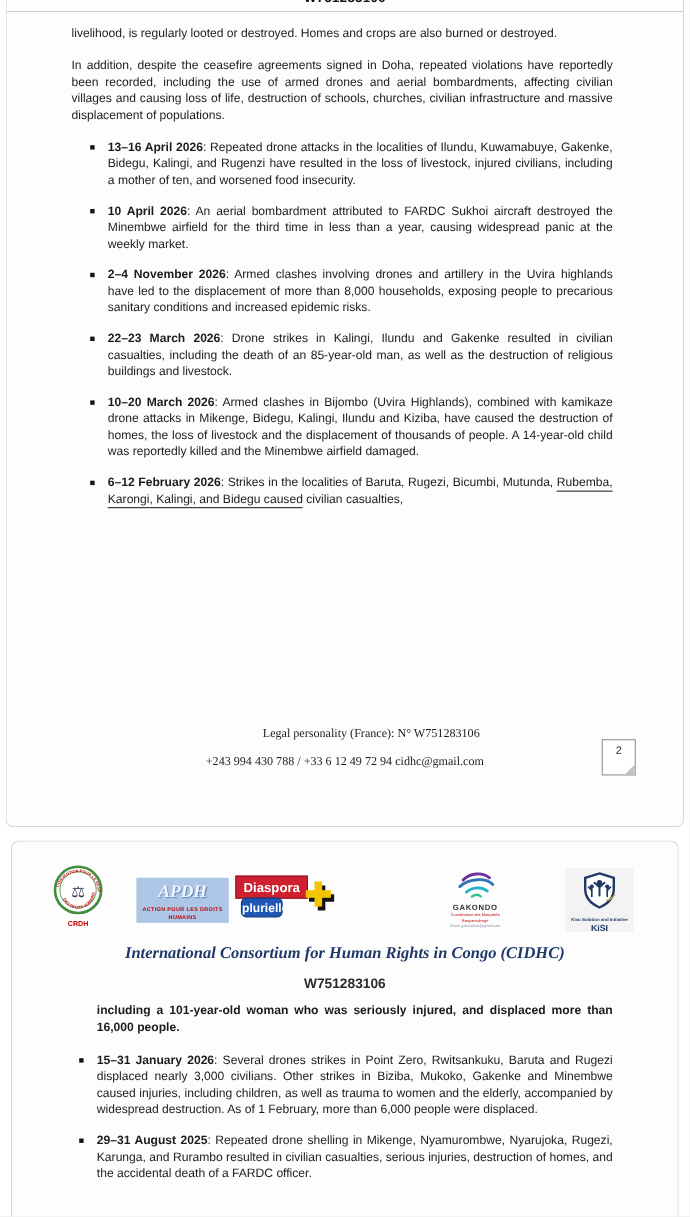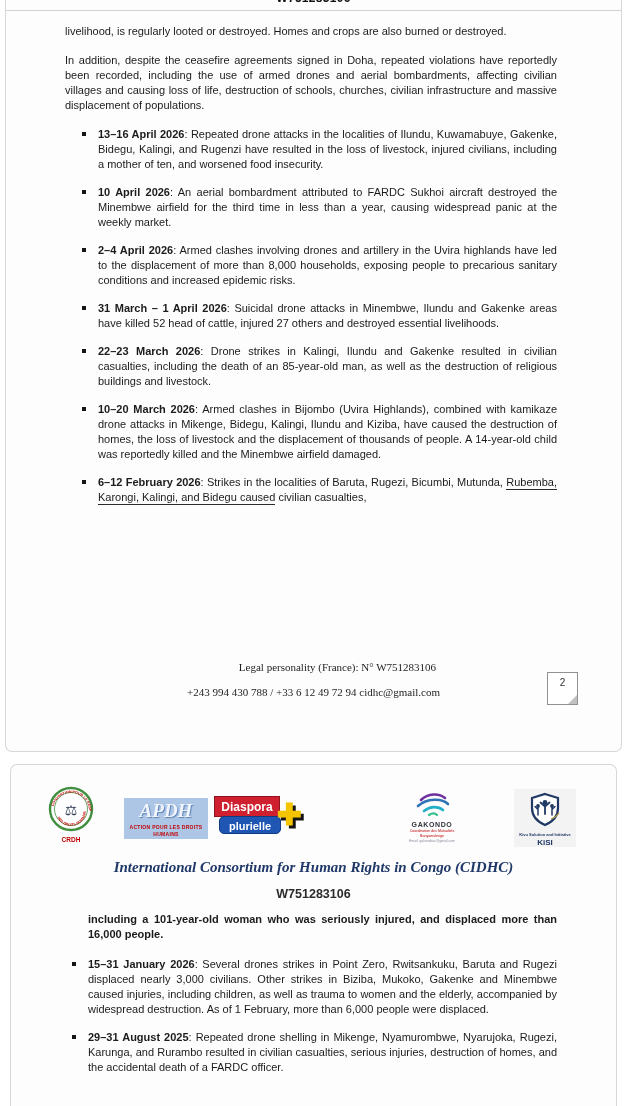--- a/index.html
+++ b/index.html
@@ -24,28 +24,28 @@
                   font-family:"Liberation Serif",serif;font-size:11px;color:#1d1d1d;}
   .pagenum{position:absolute;left:547px;top:672px;width:31px;height:33px;background:#fff;
            border:1px solid #919191;box-sizing:border-box;font-size:10px;color:#333;}
   .pagenum .num{position:absolute;top:4px;left:0;right:0;text-align:center;}
   .pagenum .fold{position:absolute;right:0;bottom:0;width:0;height:0;
                  border-left:9px solid transparent;border-bottom:9px solid #c2c2c2;}
   
   .logo{position:absolute;}
   .crdh{left:36px;top:20px;width:48px;height:60px;}
   .apdh{left:113px;top:33px;width:84px;height:41px;background:#aec6e6;text-align:center;overflow:hidden;}
-  .apdh .name{font-family:"Liberation Serif",serif;font-style:italic;font-weight:700;font-size:19px;
+  .apdh .name{font-family:"Liberation Serif",serif;font-style:italic;font-weight:700;font-size:16px;
               color:#f2f6fc;text-shadow:1px 1px 1px #5b84b8;line-height:26px;display:block;}
   .apdh .sub{display:block;font-size:5px;font-weight:700;color:#c00000;letter-spacing:.3px;line-height:7px;}
   .diaspora{left:203px;top:29px;width:88px;height:54px;}
   .dia-red{position:absolute;left:0;top:2px;width:66px;height:21px;background:#cf2030;border-radius:0;
            color:#fff;font-weight:700;font-size:12px;text-align:center;line-height:21px;
            border:1.5px solid #8e1420;box-sizing:border-box;}
-  .dia-blue{position:absolute;left:5px;top:22px;width:62px;height:18px;background:#1f56b4;border-radius:5px;
+  .dia-blue{position:absolute;left:5px;top:22px;width:38px;height:18px;background:#1f56b4;border-radius:5px;
             color:#fff;font-weight:700;font-size:11px;text-align:center;line-height:18px;
             border:1.5px solid #123a80;box-sizing:border-box;}
   .dia-plus{position:absolute;right:0;top:6px;font-size:30px;font-weight:700;color:#f4c400;
             text-shadow:3px 3px 0 #141414;line-height:30px;}
   .gakondo{left:388px;top:26px;width:66px;height:52px;text-align:center;}
   .gak-name{font-size:7px;font-weight:700;color:#30343c;letter-spacing:.6px;line-height:8px;}
   .gak-sub{font-size:3.6px;color:#c00000;line-height:5px;}
   .gak-mail{font-size:3.4px;color:#8a8f99;line-height:5px;}
   .kisi{left:503px;top:24px;width:62px;height:58px;background:#f3f3f3;text-align:center;}
   .kisi-name{font-size:4px;font-weight:700;color:#1f3864;line-height:6px;}
@@ -73,24 +73,21 @@
       <p class="para">livelihood, is regularly looted or destroyed. Homes and crops are also burned or destroyed.</p>
       <p class="para">In addition, despite the ceasefire agreements signed in Doha, repeated violations have reportedly been recorded, including the use of armed drones and aerial bombardments, affecting civilian villages and causing loss of life, destruction of schools, churches, civilian infrastructure and massive displacement of populations.</p>
 
       <div class="bullet">
         <span class="marker"></span><span class="bdate">13–16 April 2026</span><span>: Repeated drone attacks in the localities of Ilundu, Kuwamabuye, Gakenke, Bidegu, Kalingi, and Rugenzi have resulted in the loss of livestock, injured civilians, including a mother of ten, and worsened food insecurity.</span>
       </div>
       <div class="bullet">
         <span class="marker"></span><span class="bdate">10 April 2026</span><span>: An aerial bombardment attributed to FARDC Sukhoi aircraft destroyed the Minembwe airfield for the third time in less than a year, causing widespread panic at the weekly market.</span>
       </div>
       <div class="bullet">
-        <span class="marker"></span><span class="bdate">2–4 April 2026</span><span>: Armed clashes involving drones and artillery in the Uvira highlands have led to the displacement of more than 8,000 households, exposing people to precarious sanitary conditions and increased epidemic risks.</span>
-      </div>
-      <div class="bullet">
-        <span class="marker"></span><span class="bdate">31 March – 1 April 2026</span><span>: Suicidal drone attacks in Minembwe, Ilundu and Gakenke areas have killed 52 head of cattle, injured 27 others and destroyed essential livelihoods.</span>
+        <span class="marker"></span><span class="bdate">2–4 November 2026</span><span>: Armed clashes involving drones and artillery in the Uvira highlands have led to the displacement of more than 8,000 households, exposing people to precarious sanitary conditions and increased epidemic risks.</span>
       </div>
       <div class="bullet">
         <span class="marker"></span><span class="bdate">22–23 March 2026</span><span>: Drone strikes in Kalingi, Ilundu and Gakenke resulted in civilian casualties, including the death of an 85-year-old man, as well as the destruction of religious buildings and livestock.</span>
       </div>
       <div class="bullet">
         <span class="marker"></span><span class="bdate">10–20 March 2026</span><span>: Armed clashes in Bijombo (Uvira Highlands), combined with kamikaze drone attacks in Mikenge, Bidegu, Kalingi, Ilundu and Kiziba, have caused the destruction of homes, the loss of livestock and the displacement of thousands of people. A 14-year-old child was reportedly killed and the Minembwe airfield damaged.</span>
       </div>
       <div class="bullet">
         <span class="marker"></span><span class="bdate">6–12 February 2026</span><span>: Strikes in the localities of Baruta, Rugezi, Bicumbi, Mutunda, </span><span class="uline">Rubemba, Karongi, Kalingi, and Bidegu caused</span><span> civilian casualties,</span>
       </div>

